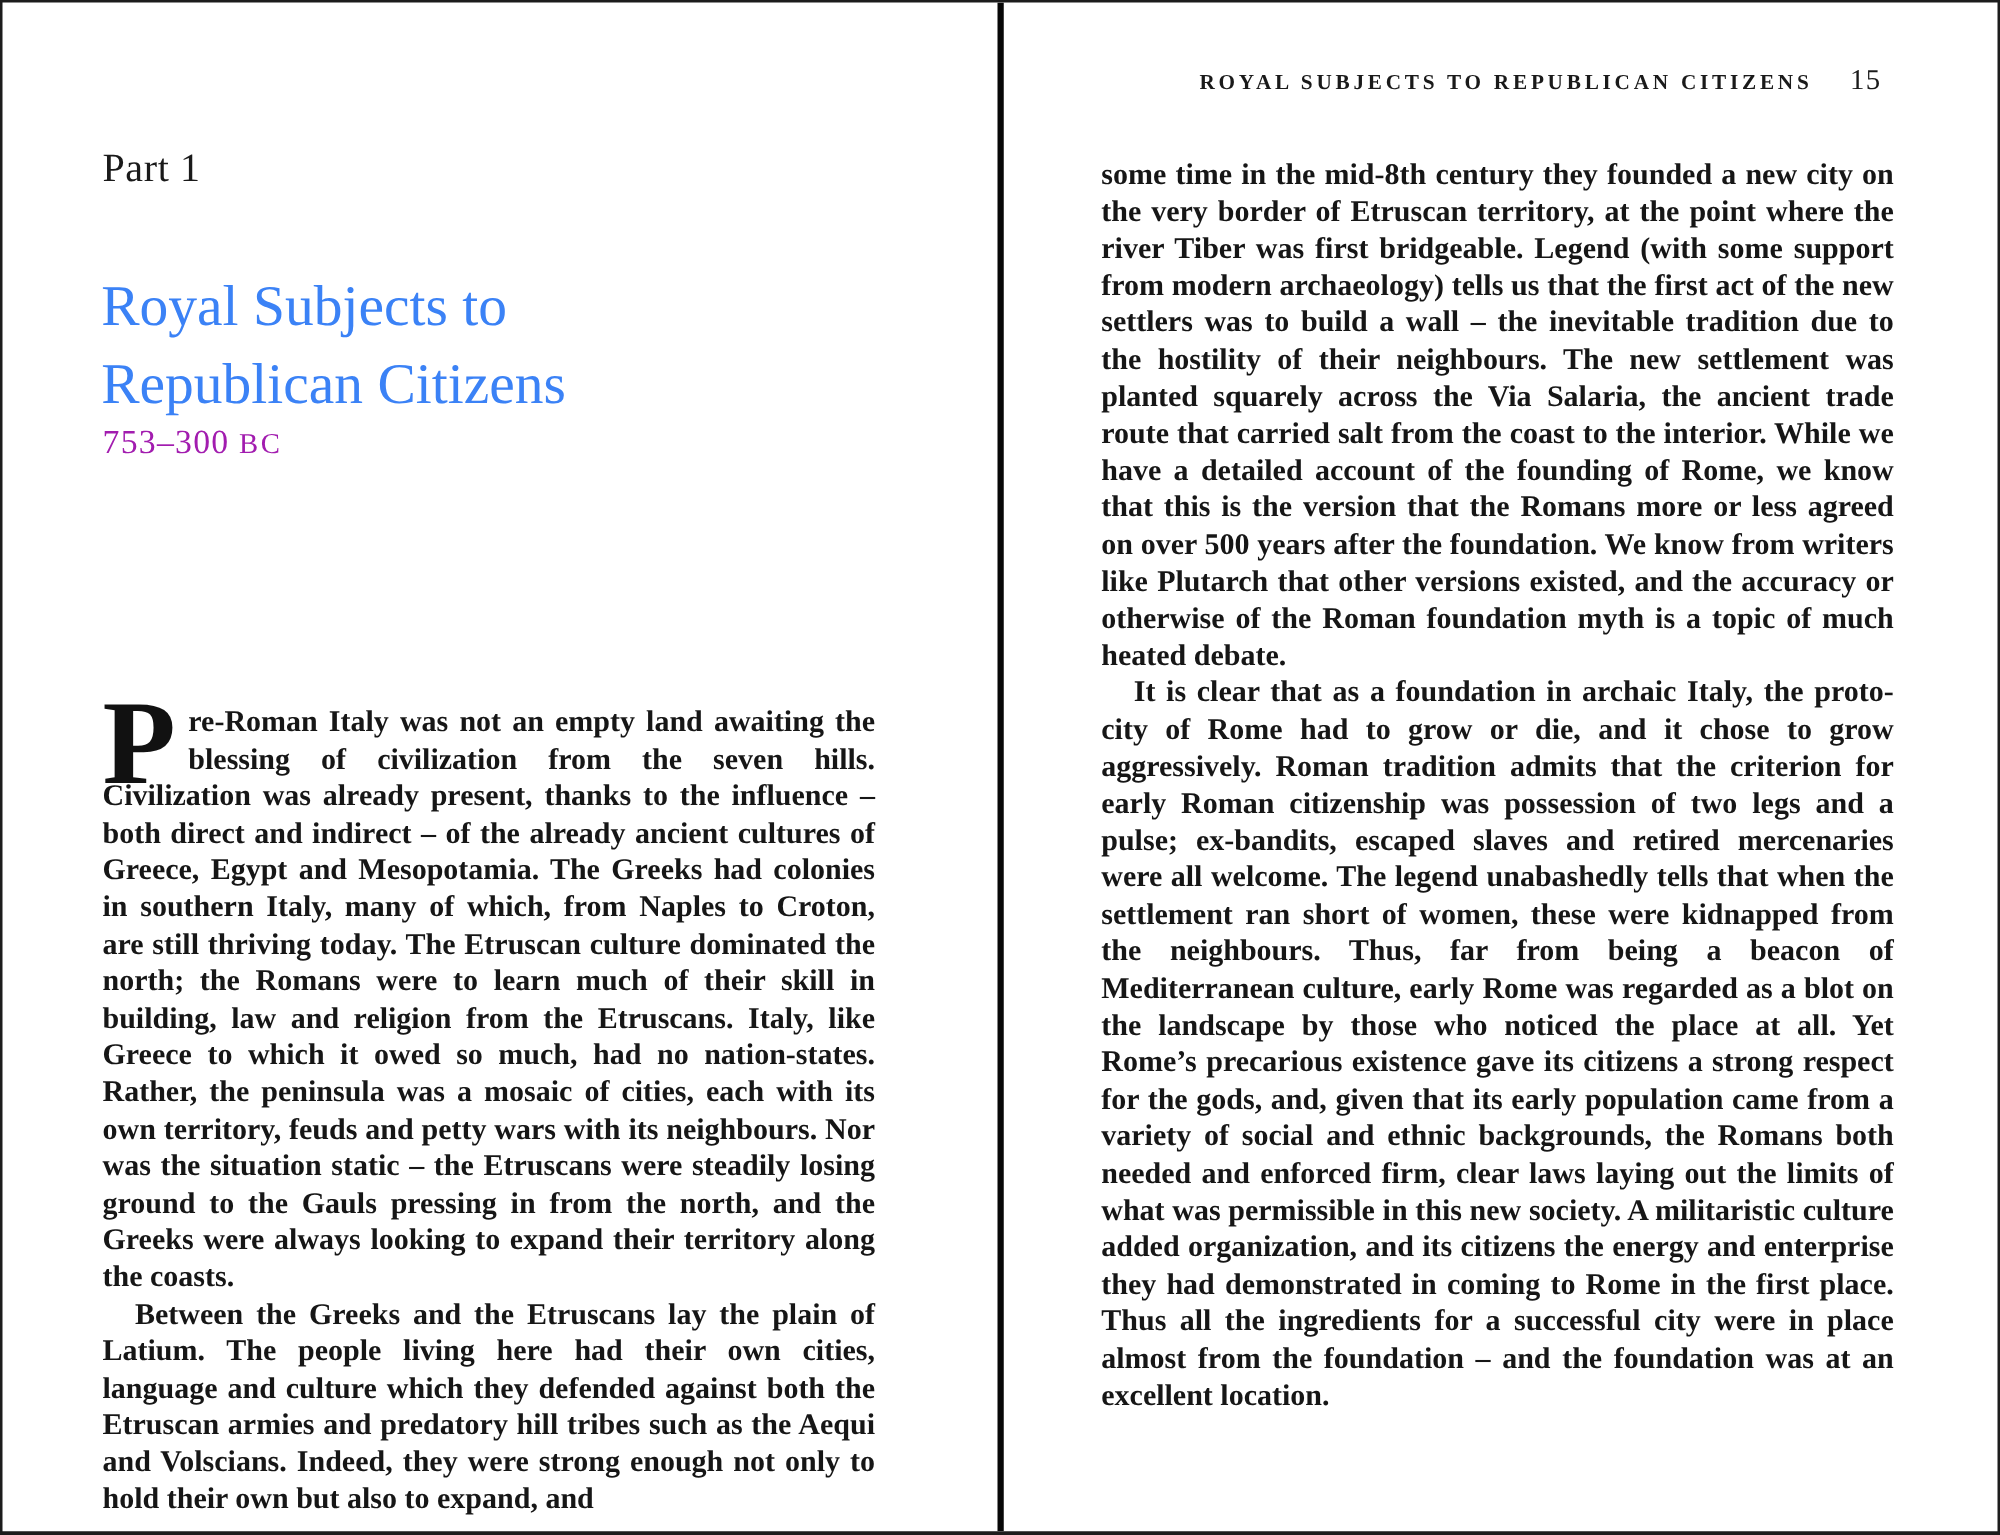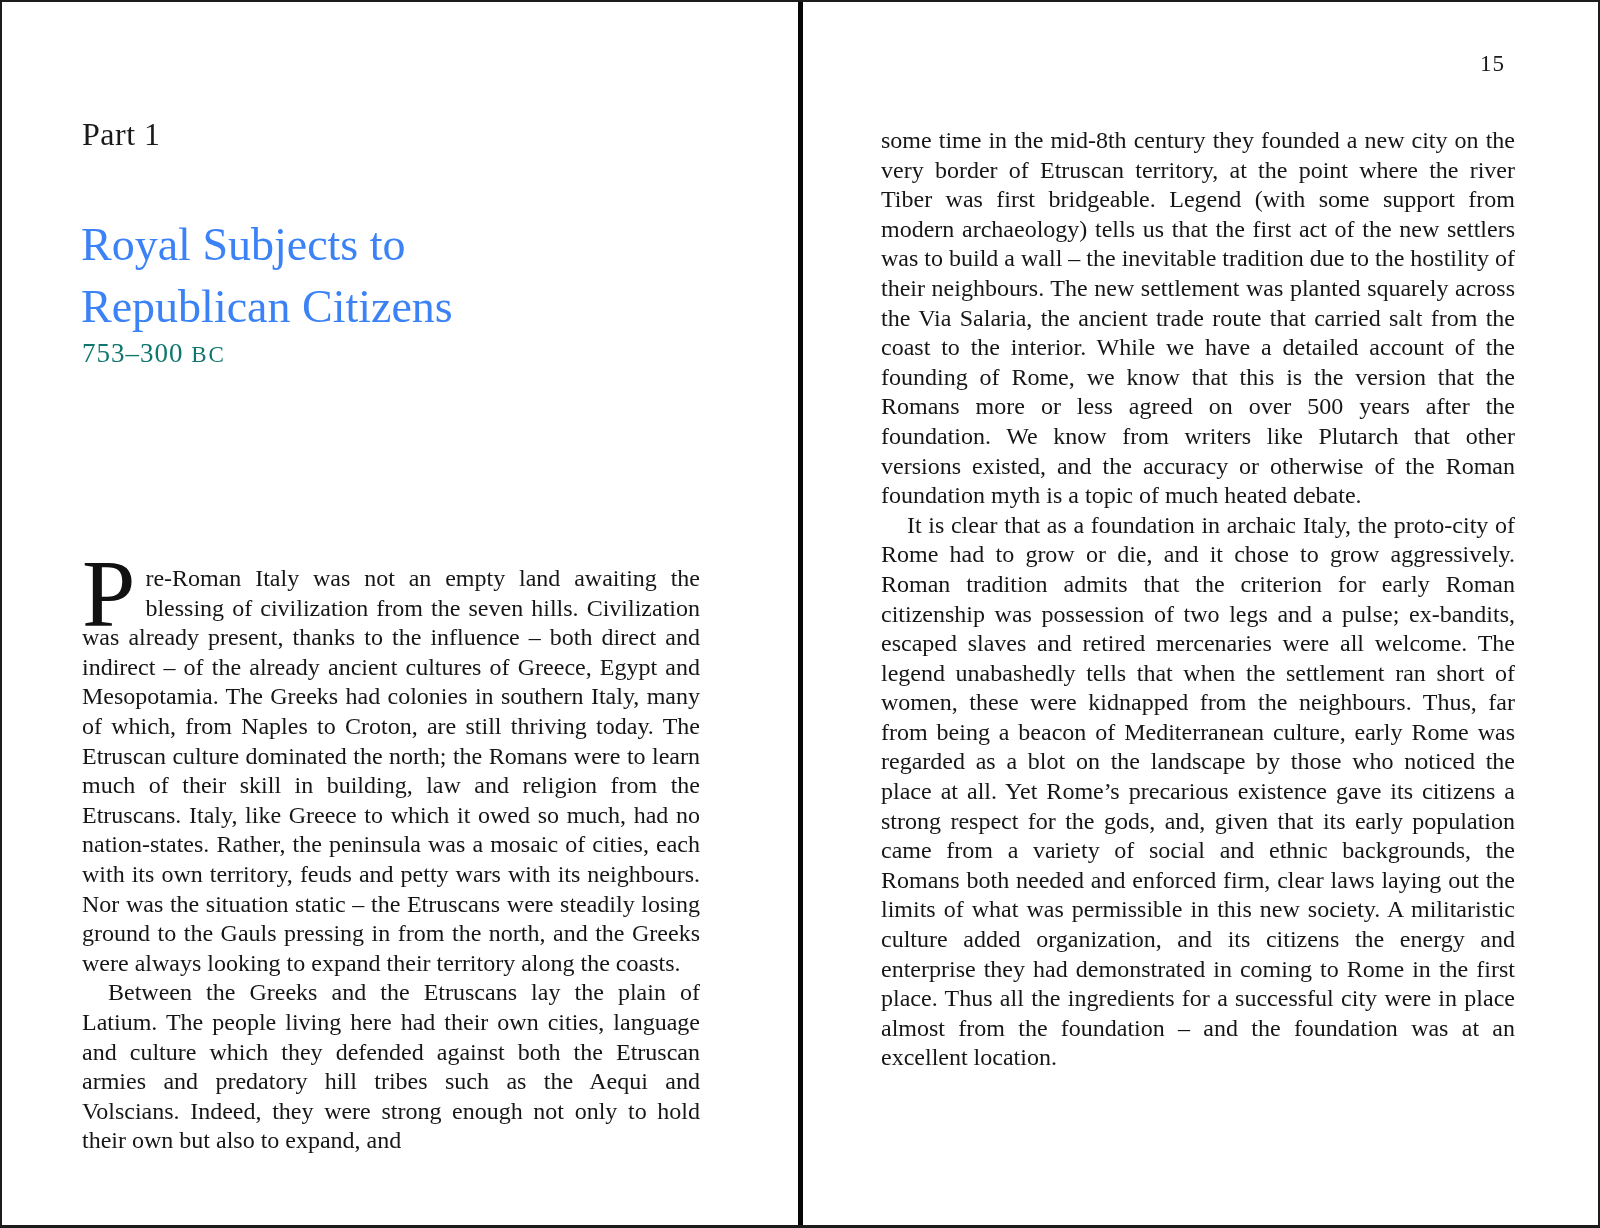--- a/index.html
+++ b/index.html
@@ -56,21 +56,21 @@
     letter-spacing: 0px;
     color: #3b82f6;
   }
   .chapter-dates {
     position: absolute;
     left: 80px;
     top: 338px;
     font-size: 27px;
     line-height: 1;
     letter-spacing: 1px;
-    color: #0f766e;
+    color: #a21caf;
   }
   .chapter-dates .era {
     font-size: 23px;
     letter-spacing: 2px;
   }
 
   
   .running-header {
     position: absolute;
     top: 50px;
@@ -95,21 +95,21 @@
   .body-text {
     position: absolute;
     text-align: justify;
     font-size: 24px;
     line-height: 29.6px;
     color: #161616;
     text-rendering: optimizeLegibility;
   }
   .body-left  { left: 80px; top: 562px; width: 618px; }
   .body-right { left: 78px; top: 124px; width: 634px; }
-  .para { margin: 0; padding: 0; }
+  .para { margin: 0; padding: 0; font-weight: bold; }
   .para.indent { text-indent: 26px; }
   .dropcap {
     float: left;
     font-size: 96px;
     line-height: 59px;
     height: 59px;
     margin: 0 10px 0 0;
     color: #111111;
   }
 </style>
@@ -134,20 +134,21 @@
     <div class="body-text body-left">
       <p class="para"><span class="dropcap">P</span><span>re-Roman Italy was not an empty land awaiting the blessing of civilization from the seven hills. Civilization was already present, thanks to the influence – both direct and indirect – of the already ancient cultures of Greece, Egypt and Mesopotamia. The Greeks had colonies in southern Italy, many of which, from Naples to Croton, are still thriving today. The Etruscan culture dominated the north; the Romans were to learn much of their skill in building, law and religion from the Etruscans. Italy, like Greece to which it owed so much, had no nation-states. Rather, the peninsula was a mosaic of cities, each with its own territory, feuds and petty wars with its neighbours. Nor was the situation static – the Etruscans were steadily losing ground to the Gauls pressing in from the north, and the Greeks were always looking to expand their territory along the coasts.</span></p>
       <p class="para indent">Between the Greeks and the Etruscans lay the plain of Latium. The people living here had their own cities, language and culture which they defended against both the Etruscan armies and predatory hill tribes such as the Aequi and Volscians. Indeed, they were strong enough not only to hold their own but also to expand, and</p>
     </div>
   </div>
 
   <div class="page-divider"></div>
 
   <div class="page page-right">
     <div class="running-header">
+      <span class="rh-text">ROYAL SUBJECTS TO REPUBLICAN CITIZENS</span>
       <span class="rh-page">15</span>
     </div>
 
     <div class="body-text body-right">
       <p class="para">some time in the mid-8th century they founded a new city on the very border of Etruscan territory, at the point where the river Tiber was first bridgeable. Legend (with some support from modern archaeology) tells us that the first act of the new settlers was to build a wall – the inevitable tradition due to the hostility of their neighbours. The new settlement was planted squarely across the Via Salaria, the ancient trade route that carried salt from the coast to the interior. While we have a detailed account of the founding of Rome, we know that this is the version that the Romans more or less agreed on over 500 years after the foundation. We know from writers like Plutarch that other versions existed, and the accuracy or otherwise of the Roman foundation myth is a topic of much heated debate.</p>
       <p class="para indent">It is clear that as a foundation in archaic Italy, the proto-city of Rome had to grow or die, and it chose to grow aggressively. Roman tradition admits that the criterion for early Roman citizenship was possession of two legs and a pulse; ex-bandits, escaped slaves and retired mercenaries were all welcome. The legend unabashedly tells that when the settlement ran short of women, these were kidnapped from the neighbours. Thus, far from being a beacon of Mediterranean culture, early Rome was regarded as a blot on the landscape by those who noticed the place at all. Yet Rome’s precarious existence gave its citizens a strong respect for the gods, and, given that its early population came from a variety of social and ethnic backgrounds, the Romans both needed and enforced firm, clear laws laying out the limits of what was permissible in this new society. A militaristic culture added organization, and its citizens the energy and enterprise they had demonstrated in coming to Rome in the first place. Thus all the ingredients for a successful city were in place almost from the foundation – and the foundation was at an excellent location.</p>
     </div>
   </div>
 
 </div>

